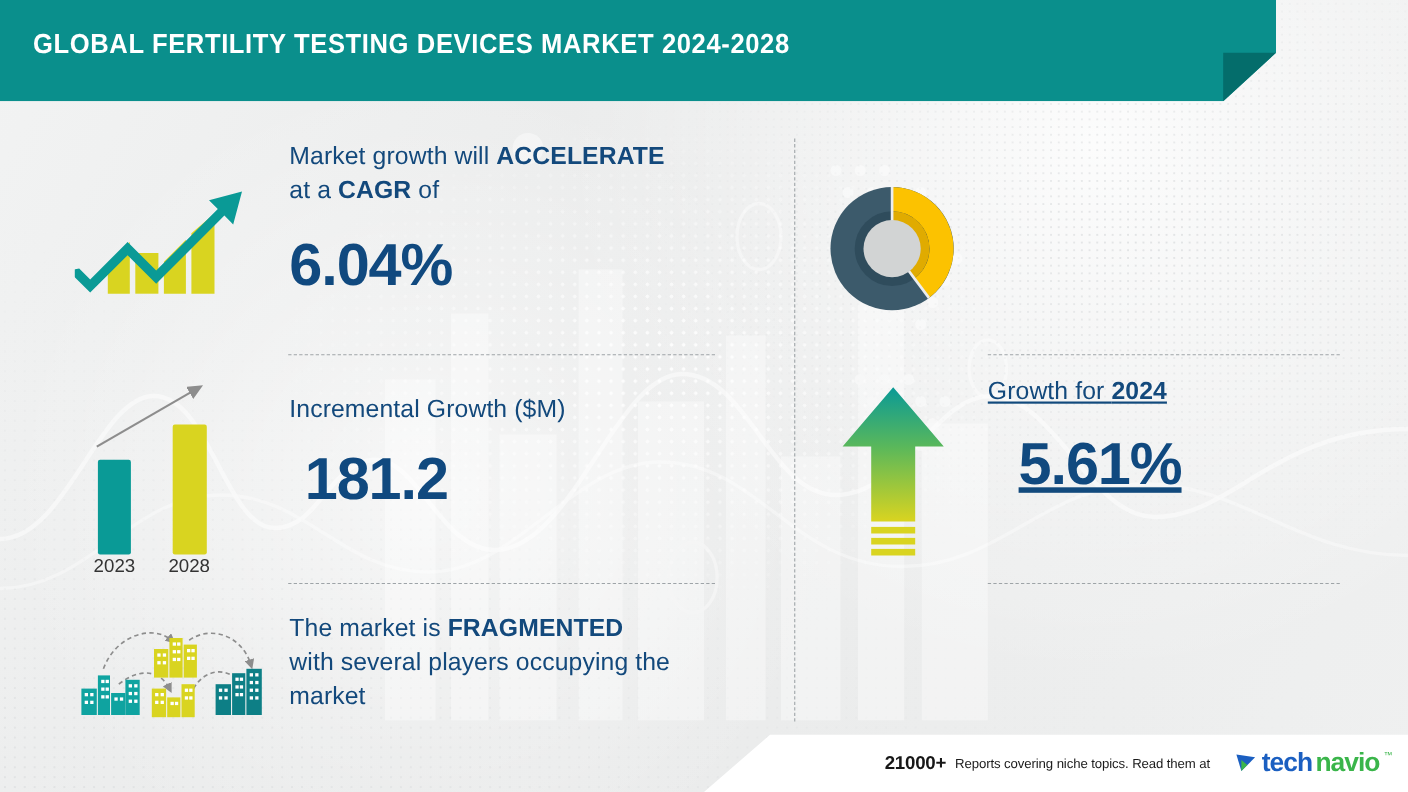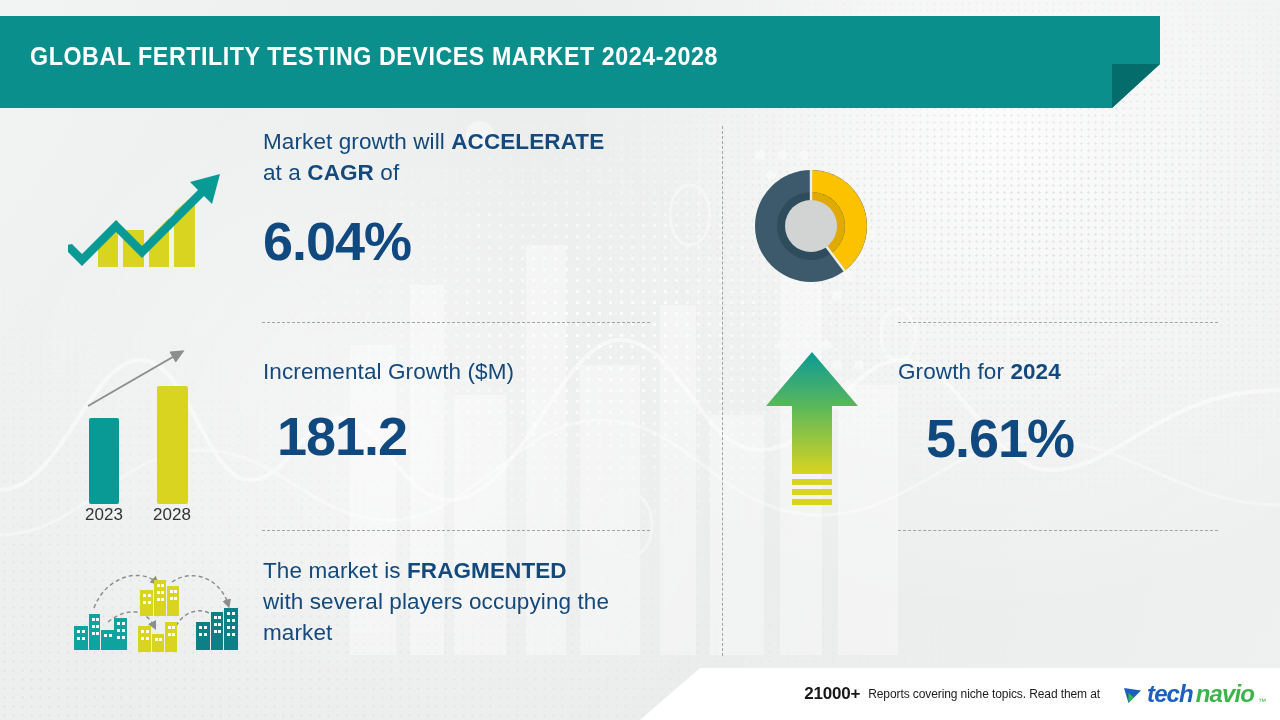--- a/index.html
+++ b/index.html
@@ -36,21 +36,21 @@
     background-image:radial-gradient(#d5d8da 1px, transparent 1.3px);
     background-size:9px 9px;
     opacity:.5;
     -webkit-mask-image:linear-gradient(200deg, transparent 55%, #000 100%);
             mask-image:linear-gradient(200deg, transparent 55%, #000 100%);
   }
   .wave{position:absolute;left:0;top:300px;width:1280px;height:260px;opacity:.5;pointer-events:none;}
   .skyline{position:absolute;left:330px;top:95px;width:620px;height:560px;opacity:.45;pointer-events:none;}
 
   
-  .header{position:absolute;left:0;top:16px;width:1280px;height:116px;pointer-events:none;}
+  .header{position:absolute;left:0;top:0;width:1280px;height:116px;pointer-events:none;}
   .header-title{
     position:absolute;left:30px;top:26px;
     font-size:25px;font-weight:bold;letter-spacing:.6px;
     color:#ffffff;
     font-family:"Liberation Sans", sans-serif;
     transform:scaleX(.93);transform-origin:left center;
     white-space:nowrap;
   }
 
   
@@ -73,33 +73,33 @@
     letter-spacing:-1px;
   }
 
   .b-cagr{left:263px;top:126px;width:420px;}
   .b-cagr .big{margin-top:10px;}
   .b-inc{left:263px;top:356px;width:420px;}
   .b-inc .big{margin-top:6px;margin-left:14px;}
   .b-frag{left:263px;top:555px;width:430px;}
   .b-na{left:898px;top:126px;width:330px;}
   .b-na .big{margin-top:14px;}
-  .b-g24{left:898px;top:356px;width:330px;}
+  .b-g24{left:898px;top:340px;width:330px;text-decoration:underline;}
   .b-g24 .big{margin-top:8px;margin-left:28px;}
 
   
   .footer{position:absolute;left:0;bottom:0;width:1280px;height:60px;pointer-events:none;}
   .footer-inner{
     position:absolute;right:0;bottom:0;width:600px;height:52px;
     display:flex;align-items:center;justify-content:flex-end;gap:8px;
     padding-right:14px;box-sizing:border-box;
   }
   .f-count{font-size:17px;font-weight:bold;color:#171717;letter-spacing:-.2px;}
   .f-text{font-size:12px;color:#1b1b1b;letter-spacing:-.1px;text-align:right;}
-  .logo{display:flex;align-items:flex-end;gap:3px;margin-left:14px;font-style:italic;}
+  .logo{display:flex;align-items:flex-start;gap:3px;margin-left:14px;}
   .logo-word{font-size:24px;font-weight:bold;letter-spacing:-.9px;line-height:1;}
   .logo-tech{color:#1b5fc1;}
   .logo-navio{color:#3ab54a;}
   .logo-tm{font-size:8px;color:#3ab54a;vertical-align:super;margin-left:1px;}
 </style>
 </head>
 <body>
 
 <div class="canvas">
 

